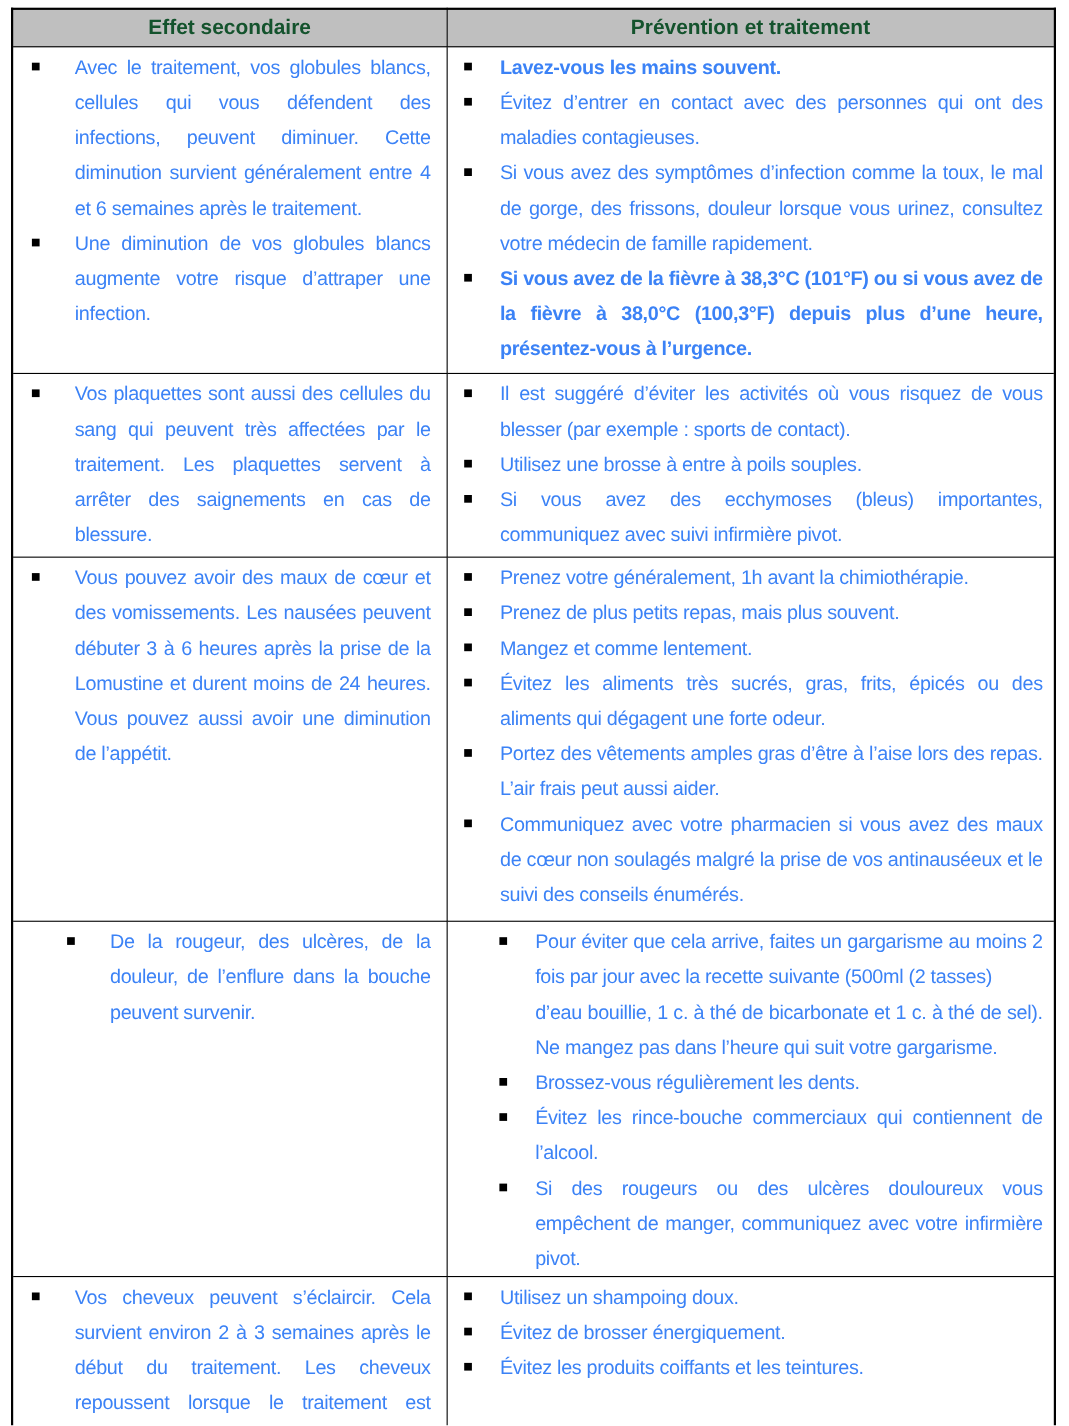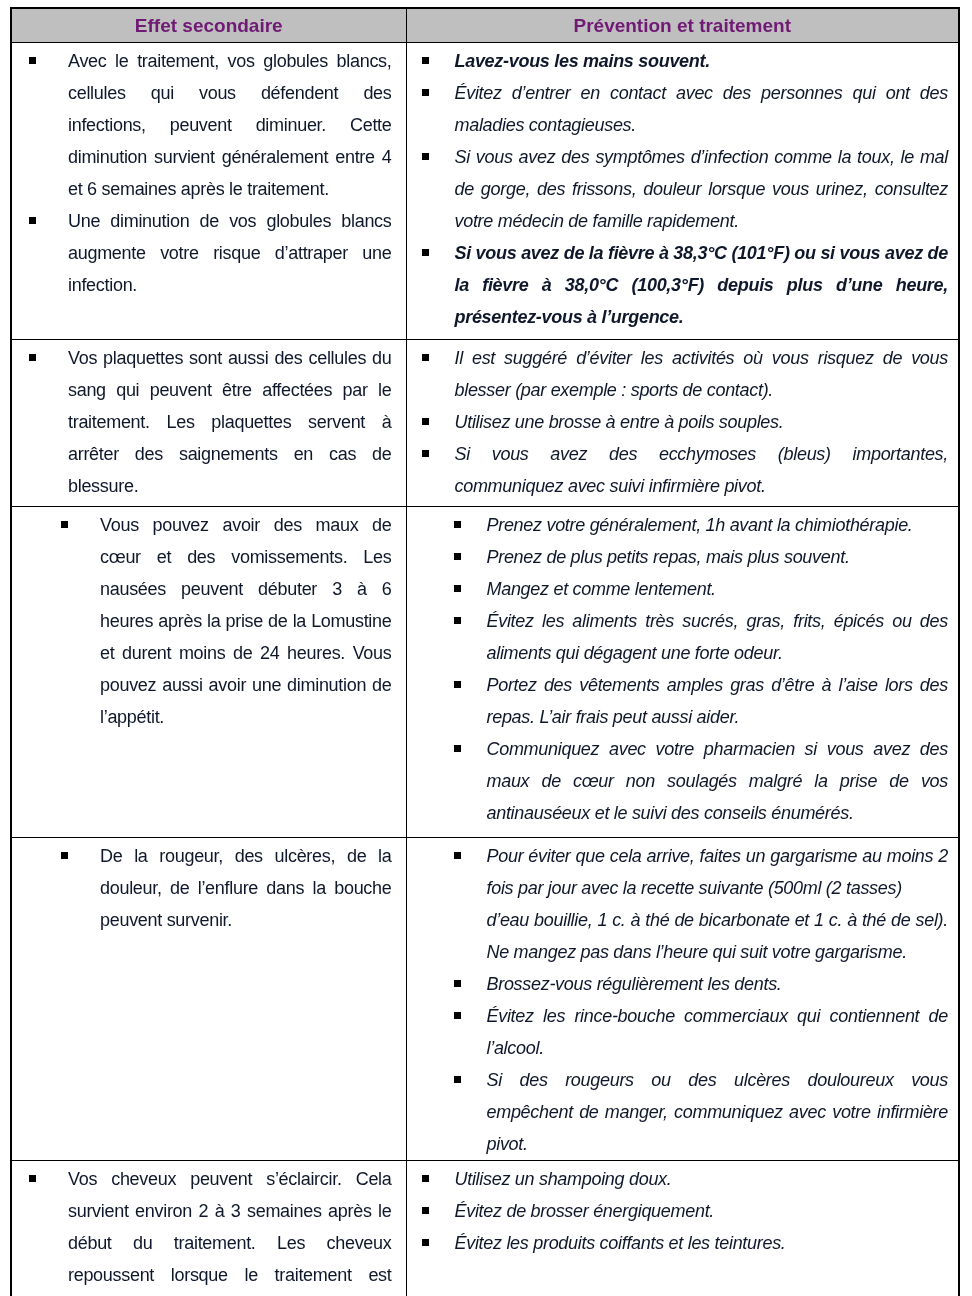--- a/index.html
+++ b/index.html
@@ -28,39 +28,39 @@
     vertical-align: top;
     padding: 0;
   }
   thead th {
     background: var(--header-bg, #bfbfbf);
     height: 33px;
     vertical-align: middle;
     text-align: center;
     font-size: 19px;
     font-weight: bold;
-    color: #701a75;
+    color: #14532d;
   }
   tr.body-row.r1 td { height: 294px; }
   tr.body-row.r2 td { height: 164px; }
-  tr.body-row.r3 td { height: 328px; padding-left: 32px; }
+  tr.body-row.r3 td { height: 328px; }
   tr.body-row.r4 td { height: 288px; padding-left: 32px; }
   tr.body-row.r5 td { height: 165px; }
   td { padding-top: 2px; }
   ul.blist { margin: 0; padding: 0; list-style: none; }
   td.l ul.blist { margin: 0 14px 0 16px; }
-  td.r ul.blist { margin: 0 10px 0 14px; font-style: italic; }
+  td.r ul.blist { margin: 0 10px 0 14px; }
   li.bullet {
     position: relative;
     text-align: justify;
     font-size: 18px;
     line-height: 32px;
     letter-spacing: -0.3px;
     white-space: pre-line;
-    color: #0f172a;
+    color: #3b82f6;
   }
   td.l li.bullet { padding-left: 40px; }
   td.r li.bullet { padding-left: 34px; }
   li.bullet::before {
     content: "";
     position: absolute;
     left: 1px;
     top: 12px;
     width: 7px;
     height: 7px;
@@ -96,21 +96,21 @@
               <li class="bullet bold">Lavez-vous les mains souvent.</li>
               <li class="bullet">Évitez d’entrer en contact avec des personnes qui ont des maladies contagieuses.</li>
               <li class="bullet">Si vous avez des symptômes d’infection comme la toux, le mal de gorge, des frissons, douleur lorsque vous urinez, consultez votre médecin de famille rapidement.</li>
               <li class="bullet bold">Si vous avez de la fièvre à 38,3°C (101°F) ou si vous avez de la fièvre à 38,0°C (100,3°F) depuis plus d’une heure, présentez-vous à l’urgence.</li>
             </ul>
           </td>
       </tr>
       <tr class="body-row r2">
         <td class="l">
             <ul class="blist">
-              <li class="bullet">Vos plaquettes sont aussi des cellules du sang qui peuvent être affectées par le traitement. Les plaquettes servent à arrêter des saignements en cas de blessure.</li>
+              <li class="bullet">Vos plaquettes sont aussi des cellules du sang qui peuvent très affectées par le traitement. Les plaquettes servent à arrêter des saignements en cas de blessure.</li>
             </ul>
           </td>
         <td class="r">
             <ul class="blist">
               <li class="bullet">Il est suggéré d’éviter les activités où vous risquez de vous blesser (par exemple : sports de contact).</li>
               <li class="bullet">Utilisez une brosse à entre à poils souples.</li>
               <li class="bullet">Si vous avez des ecchymoses (bleus) importantes, communiquez avec suivi infirmière pivot.</li>
             </ul>
           </td>
       </tr>

